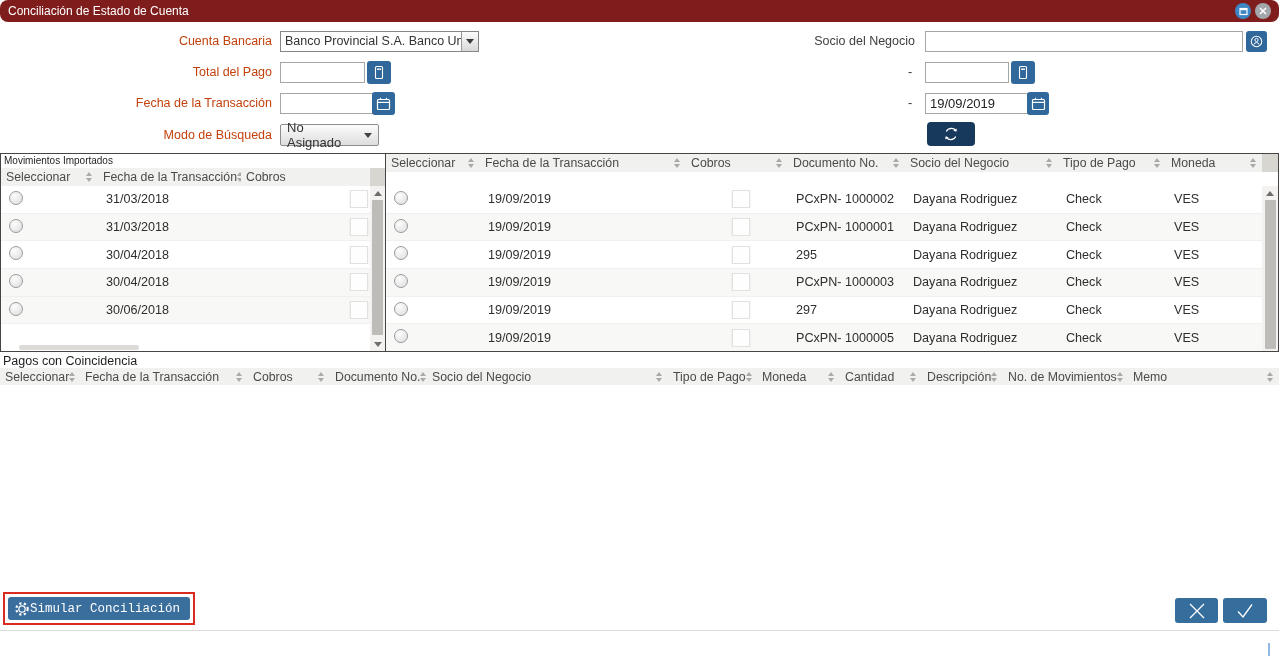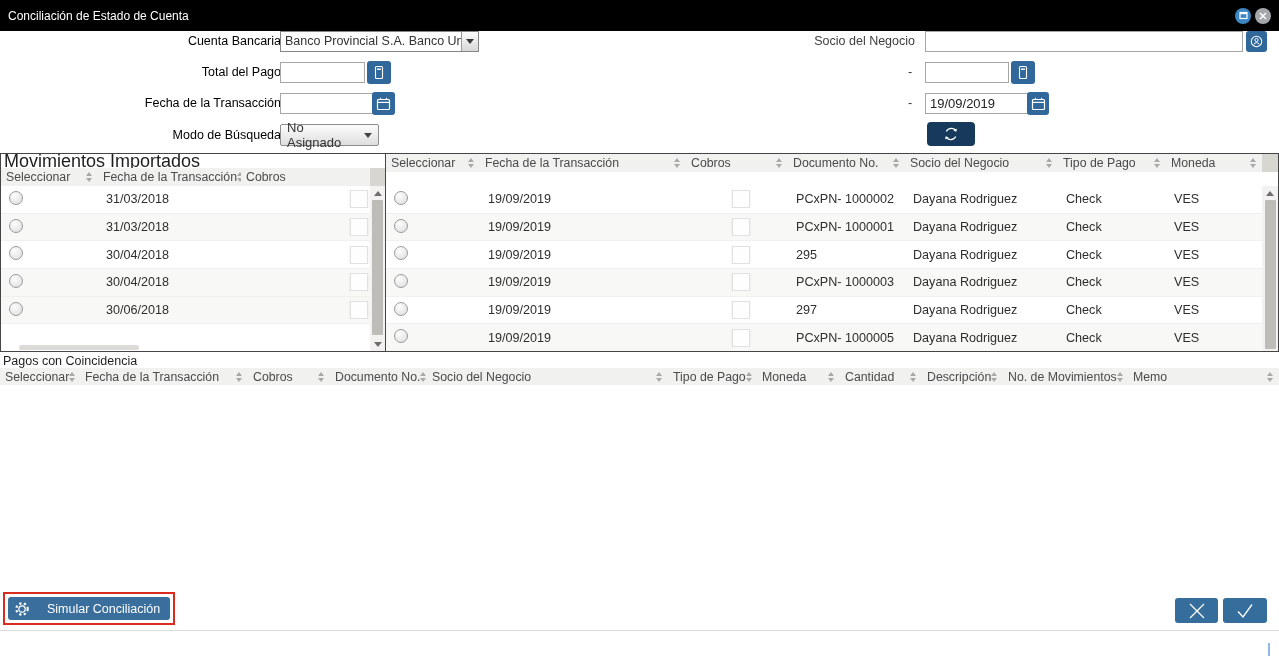--- a/index.html
+++ b/index.html
@@ -1,43 +1,43 @@
 <!DOCTYPE html>
 <html><head>
 <meta charset="utf-8">
 <style>
   * { margin:0; padding:0; box-sizing:border-box; }
   html,body { width:1279px; height:657px; }
   body { position:relative; background:#fff; font-family:"Liberation Sans", sans-serif; font-size:12.5px; color:#3c3c3c; overflow:hidden; }
 
   
-  .titlebar { position:absolute; left:0; top:0; width:1279px; height:31px; background:#000000; display:flex; align-items:center; padding:0 8px; }
+  .titlebar { position:absolute; left:0; top:0; width:1279px; height:22px; background:#7f1d1d; display:flex; align-items:center; padding:0 8px;border-radius:8px; }
   .titlebar .title { color:#fff; font-size:12px; }
   .tb-btns { margin-left:auto; display:flex; gap:4px; }
   .tb-circle { width:16px; height:16px; border-radius:50%; display:flex; align-items:center; justify-content:center; cursor:default; }
   .tb-restore { background:#3c86c4; }
   .tb-close { background:#a3a7ab; }
 
   
-  .flabel { position:absolute; left:9px; width:272px; text-align:right; line-height:21px; color:#000000; }
+  .flabel { position:absolute; left:0; width:272px; text-align:right; line-height:21px; color:#c2410c; }
   .flabel-r { position:absolute; left:650px; width:265px; text-align:right; line-height:21px; color:#3e3e3e; }
   .tinput { position:absolute; height:21px; border:1px solid #a6a6a6; background:#fff; font-family:"Liberation Sans", sans-serif; font-size:12.5px; color:#222; padding:0 4px; }
   .sq-btn { position:absolute; background:#31689b; border:none; border-radius:3px; display:flex; align-items:center; justify-content:center; cursor:pointer; }
   .combo { position:absolute; left:280px; top:31px; width:199px; height:21px; border:1px solid #868686; background:#fff; display:flex; }
   .combo-text { flex:1; padding:2px 3px 0 4px; font-size:12.5px; color:#333; white-space:nowrap; overflow:hidden; }
   .combo-arrow { width:17px; border-left:1px solid #999; background:linear-gradient(#fdfdfd,#d8d8d8); display:flex; align-items:center; justify-content:center; }
   .tri-dn { width:0; height:0; border-left:4px solid transparent; border-right:4px solid transparent; border-top:5px solid #3a3a3a; }
   .selectbox { position:absolute; left:280px; top:124px; width:99px; height:22px; border:1px solid #8e8e8e; border-radius:2px; background:linear-gradient(#fcfcfc,#dedede); display:flex; align-items:center; padding:0 6px; gap:6px; color:#333; font-size:13px; }
   .dash { position:absolute; width:10px; text-align:center; line-height:21px; color:#333; }
 
   
   .tables { position:absolute; left:0; top:153px; width:1279px; height:199px; border:1px solid #454545; display:flex; background:#fff; }
   .tbl-left { width:385px; border-right:1px solid #454545; position:relative; }
   .tbl-right { flex:1; position:relative; }
-  .sec-title { height:14px; line-height:14px; padding-left:3px; font-size:18px; color:#1e1e1e; background:#fff; }
+  .sec-title { height:14px; line-height:14px; padding-left:3px; font-size:10px; color:#1e1e1e; background:#fff; }
   .thead { height:18px; display:flex; background:#f1f1f0; color:#4b4b4b; font-size:12.3px; align-items:center; position:relative; }
   .hcell { display:flex; align-items:center; height:100%; padding-left:5px; overflow:hidden; white-space:nowrap; }
   .sort { display:inline-flex; flex-direction:column; gap:2px; margin-left:auto; margin-right:6px; }
   .sort i { width:0; height:0; border-left:3.5px solid transparent; border-right:3.5px solid transparent; display:block; }
   .sort .up { border-bottom:4px solid #a9a9a9; }
   .sort .dn { border-top:4px solid #a9a9a9; }
   .corner { position:absolute; right:0; top:0; height:18px; background:#d8d6d1; }
   .rows { position:absolute; left:0; top:32px; right:0; bottom:0; overflow:hidden; }
   .trow { height:27.7px; display:flex; align-items:center; border-bottom:1px solid #f0f0ee; background:#fff; }
   .trow.alt { background:#f8f8f6; }
@@ -62,21 +62,21 @@
   .arr-dn-t { width:0; height:0; border-left:4px solid transparent; border-right:4px solid transparent; border-top:5px solid #6e6e6e; }
   .vs-thumb { position:absolute; left:2px; width:11px; background:#bdbcb9; border-radius:1px; }
   .hscroll { position:absolute; left:18px; bottom:1px; width:120px; height:5px; background:#dcdbd8; border-radius:3px; }
 
   
   .matched-title { position:absolute; left:3px; top:354px; font-size:12.5px; color:#1e1e1e; }
   .matched-head { position:absolute; left:0; top:368px; width:1279px; height:17px; background:#f1f1f0; display:flex; align-items:center; color:#4b4b4b; font-size:12.3px; }
 
   
   .sim-wrap { position:absolute; left:3px; top:592px; border:2px solid #d92b1f; padding:3px; }
-  .sim-btn { display:flex; align-items:center; gap:17px; background:#3a6e9d; border:none; border-radius:3px; height:23px; padding:0 10px 0 6px; color:#fff; font-size:12.5px; font-family:Liberation Sans, sans-serif; cursor:pointer; }
+  .sim-btn { display:flex; align-items:center; gap:0; background:#3a6e9d; border:none; border-radius:3px; height:23px; padding:0 10px 0 6px; color:#fff; font-size:12.5px; font-family:Liberation Mono, monospace; cursor:pointer; }
   .ft-btn { position:absolute; top:598px; height:25px; border:none; border-radius:3px; background:#356e9d; display:flex; align-items:center; justify-content:center; cursor:pointer; }
   .ft-cancel { left:1175px; width:43px; }
   .ft-confirm { left:1223px; width:44px; }
   .bottom-divider { position:absolute; left:0; top:630px; width:1279px; height:1px; background:#dcdcdc; }
   .caret { position:absolute; left:1268px; top:643px; width:2px; height:13px; background:#8fb9e3; }
 </style>
 </head>
 <body>
 
 <div class="titlebar">

